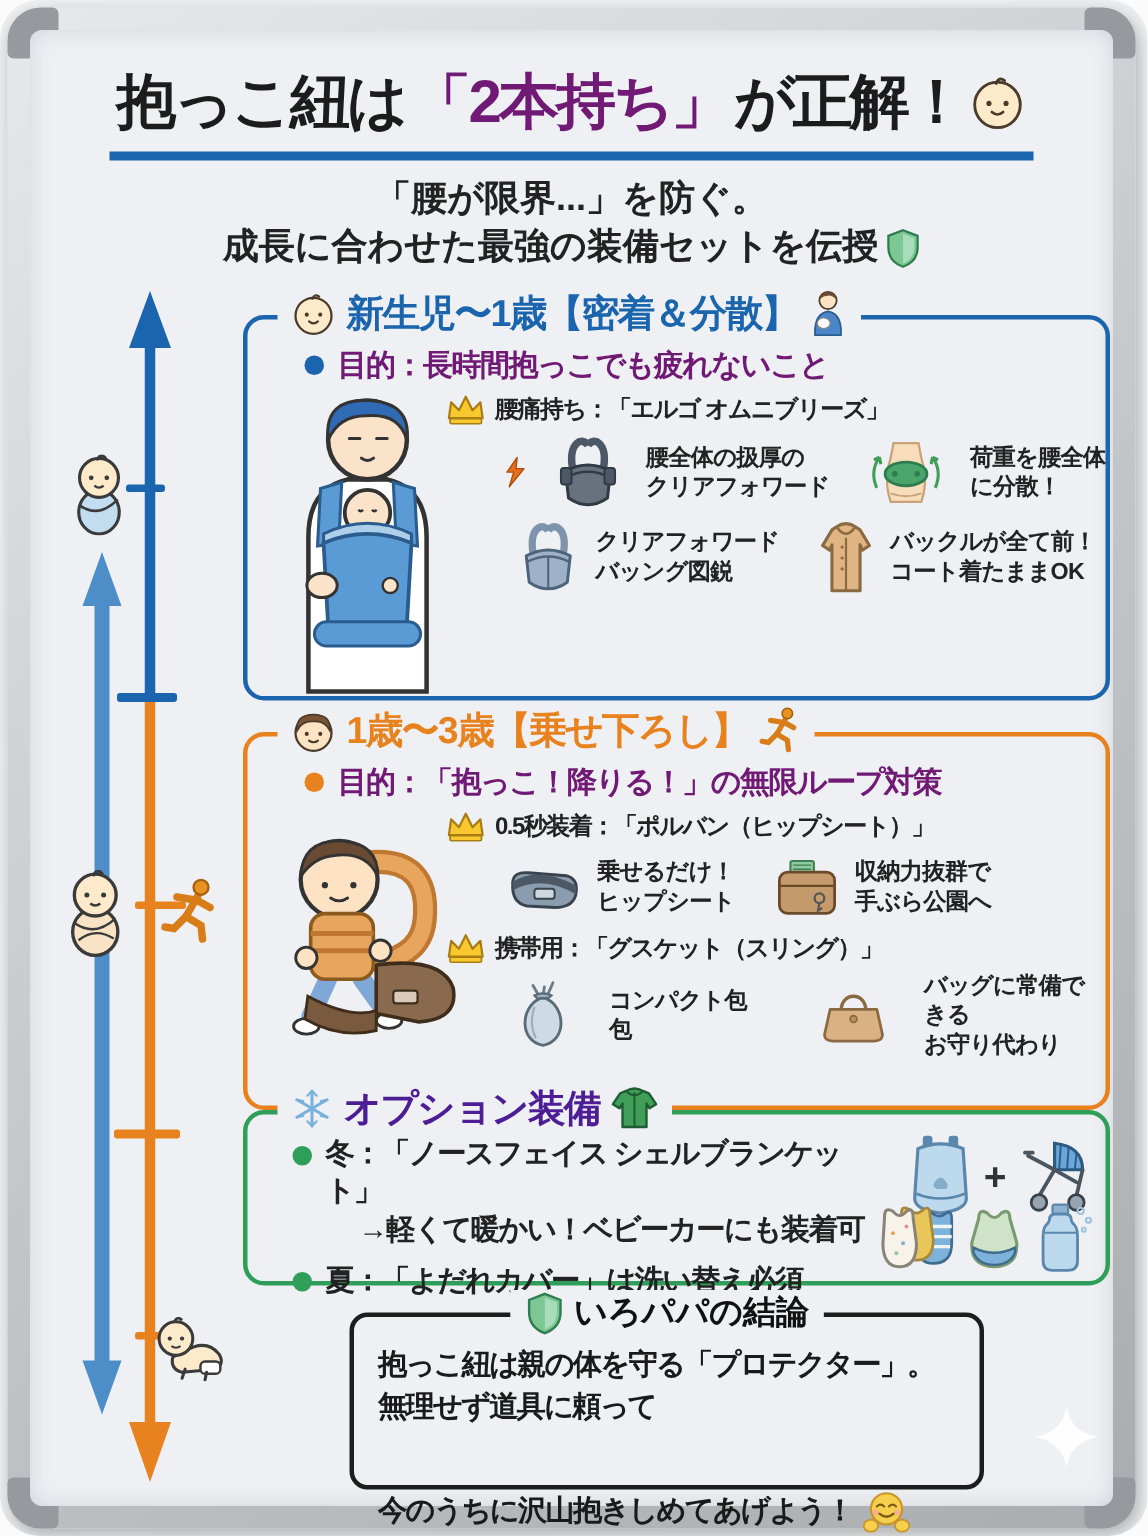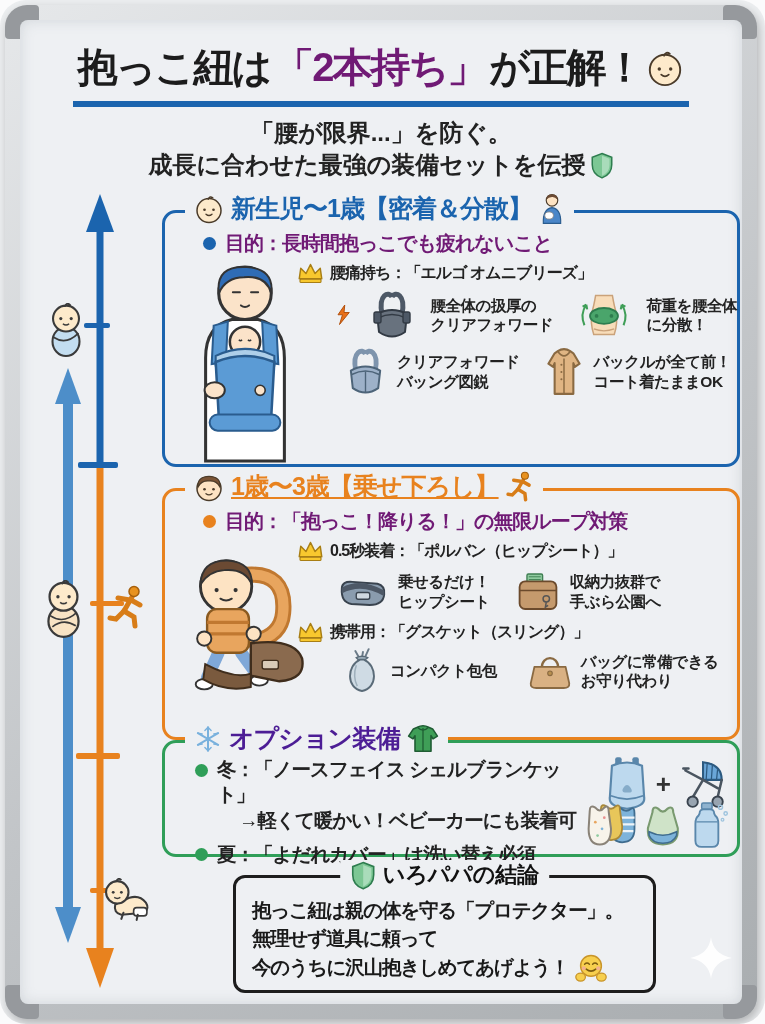--- a/index.html
+++ b/index.html
@@ -24,21 +24,21 @@
   .subtitle{margin-top:10px;font-size:24px;font-weight:800;color:#222;line-height:1.35;}
   .subtitle .sub2{display:inline-flex;align-items:center;gap:4px;}
 
   .box{position:absolute;border-radius:14px;background:transparent;}
   .box.blue{border:3.5px solid #1b64ae;}
   .box.orange{border:3.5px solid #e8821e;}
   .box.green{border:3px solid #2f9e58;}
   .legend{position:absolute;top:-21px;left:20px;display:flex;align-items:center;gap:7px;
           background:#eef0f3;padding:0 9px;font-size:25px;font-weight:800;letter-spacing:-1px;white-space:nowrap;}
   .legend.blue{color:#1b64ae;}
-  .legend.orange{color:#e8821e;text-decoration:underline;}
+  .legend.orange{color:#e8821e;}
   .legend.green{color:#4c1d95;text-align:right;}
 
   .row{display:flex;align-items:center;}
   .bul{width:13px;height:13px;border-radius:50%;margin-right:9px;flex:none;}
   .bul.blue{background:#1b64ae;}
   .bul.orange{background:#e8821e;}
   .bul.green{background:#2f9e58;}
   .purpose{font-size:20px;font-weight:800;color:#701a75;letter-spacing:-1px;}
   .pick{font-size:16px;font-weight:700;color:#222;letter-spacing:-1px;display:flex;align-items:center;gap:6px;}
   .note{font-size:15.5px;font-weight:700;color:#222;line-height:1.25;letter-spacing:-0.5px;}
@@ -47,21 +47,21 @@
 
   .s3text{font-size:19.5px;font-weight:800;color:#222;letter-spacing:-1px;line-height:1.3;}
   .w-icons{position:absolute;right:8px;top:12px;display:flex;align-items:center;gap:4px;}
   .s-icons{position:absolute;right:8px;bottom:5px;display:flex;align-items:flex-end;gap:6px;}
   .plus{font-size:26px;font-weight:800;color:#333;}
 
   .concl{position:absolute;border:3.5px solid #1d1d1d;border-radius:12px;}
   .c-legend{position:absolute;top:-18px;left:50%;transform:translateX(-50%);background:#eef0f3;
             padding:0 10px;display:flex;align-items:center;gap:7px;font-size:22px;font-weight:800;color:#111;white-space:nowrap;}
   .c-body{padding:18px 12px 0 16px;font-size:19.5px;font-weight:800;color:#1a1a1a;line-height:1.45;letter-spacing:-1.2px;}
-  .c-line3{display:flex;align-items:center;gap:6px;}
+  .c-line3{display:flex;align-items:center;gap:6px;margin-top:40px;}
 
   .sparkle{position:absolute;opacity:.95;}
 </style>
 </head>
 <body>
 
 <svg width="0" height="0" style="position:absolute">
 <defs>
   <symbol id="crown" viewBox="0 0 36 28">
         <path d="M3 21 L5 7 L12 14 L18 2 L24 14 L31 7 L33 21 Z" fill="#f8c82e" stroke="#a87e14" stroke-width="2" stroke-linejoin="round"></path>
@@ -447,21 +447,21 @@
         </div>
       </div>
 
       <div class="pick" style="margin:9px 0 0 132px;">
         <svg class="ico" width="27" height="21">
               <use href="#crown"></use>
             </svg>
         <span>携帯用：「グスケット（スリング）」</span>
       </div>
 
-      <div class="row" style="margin:5px 0 0 178px;gap:9px;">
+      <div class="row" style="margin:5px 0 0 178px;gap:25px;">
         <svg class="ico" width="38" height="46">
               <use href="#pouch"></use>
             </svg>
         <div class="note">
           <div>コンパクト包包</div>
         </div>
         <svg class="ico" width="44" height="39" style="margin-left:22px;">
               <use href="#handbag"></use>
             </svg>
         <div class="note">

